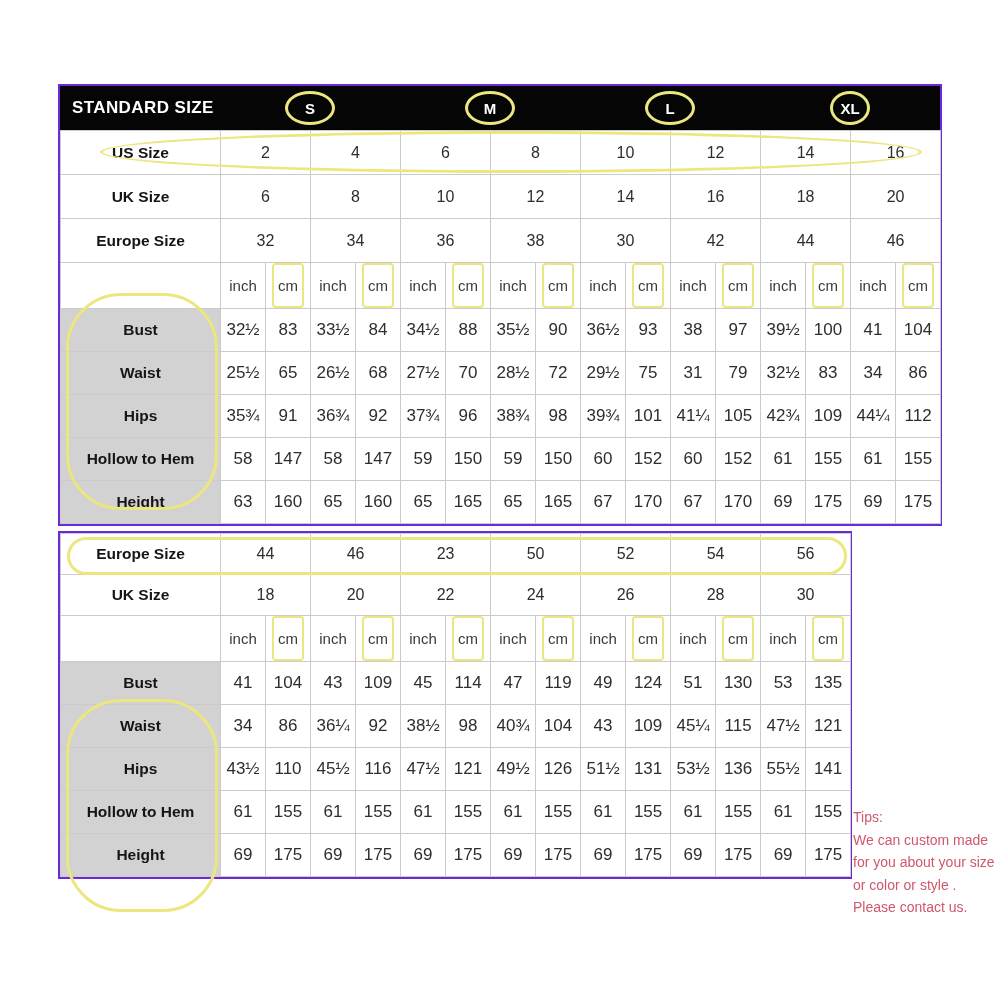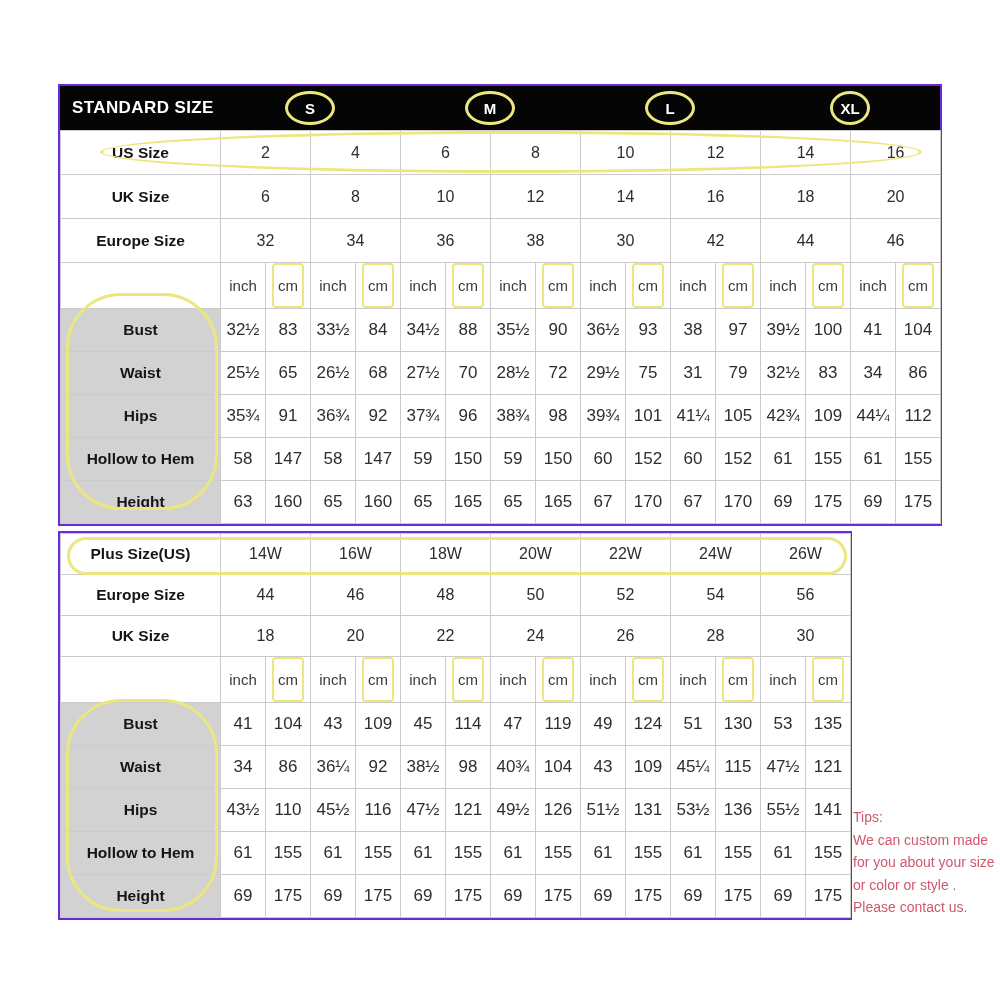--- a/index.html
+++ b/index.html
@@ -320,34 +320,24 @@
           <col style="width: 45px;">
           <col style="width: 45px;">
           <col style="width: 45px;">
           <col style="width: 45px;">
           <col style="width: 45px;">
           <col style="width: 45px;">
           <col style="width: 45px;">
         </colgroup>
       <tbody id="plus-body">
           <tr class="size-row">
-            <th class="row-label">Plus Size(US)</th>
-            <td class="value size-value" colspan="2">14W</td>
-            <td class="value size-value" colspan="2">16W</td>
-            <td class="value size-value" colspan="2">18W</td>
-            <td class="value size-value" colspan="2">20W</td>
-            <td class="value size-value" colspan="2">22W</td>
-            <td class="value size-value" colspan="2">24W</td>
-            <td class="value size-value" colspan="2">26W</td>
-          </tr>
-          <tr class="size-row">
             <th class="row-label">Europe Size</th>
             <td class="value size-value" colspan="2">44</td>
             <td class="value size-value" colspan="2">46</td>
-            <td class="value size-value" colspan="2">48</td>
+            <td class="value size-value" colspan="2">23</td>
             <td class="value size-value" colspan="2">50</td>
             <td class="value size-value" colspan="2">52</td>
             <td class="value size-value" colspan="2">54</td>
             <td class="value size-value" colspan="2">56</td>
           </tr>
           <tr class="size-row">
             <th class="row-label">UK Size</th>
             <td class="value size-value" colspan="2">18</td>
             <td class="value size-value" colspan="2">20</td>
             <td class="value size-value" colspan="2">22</td>

